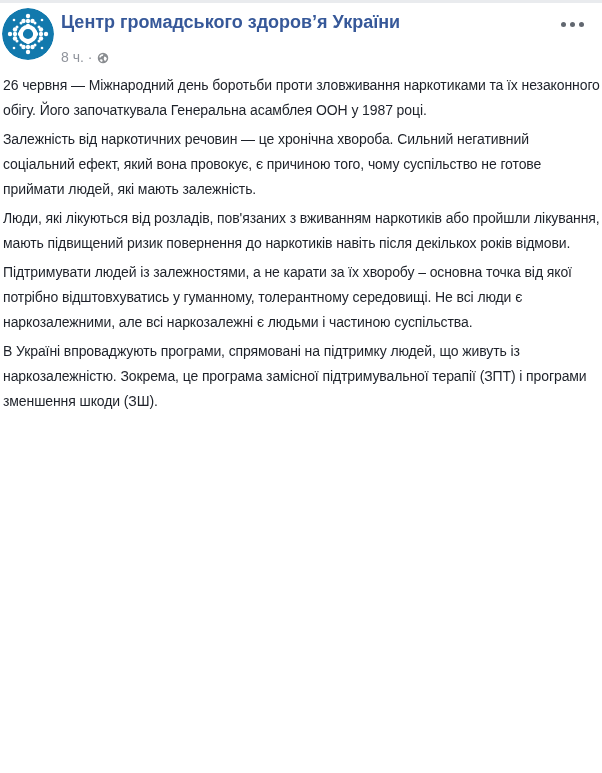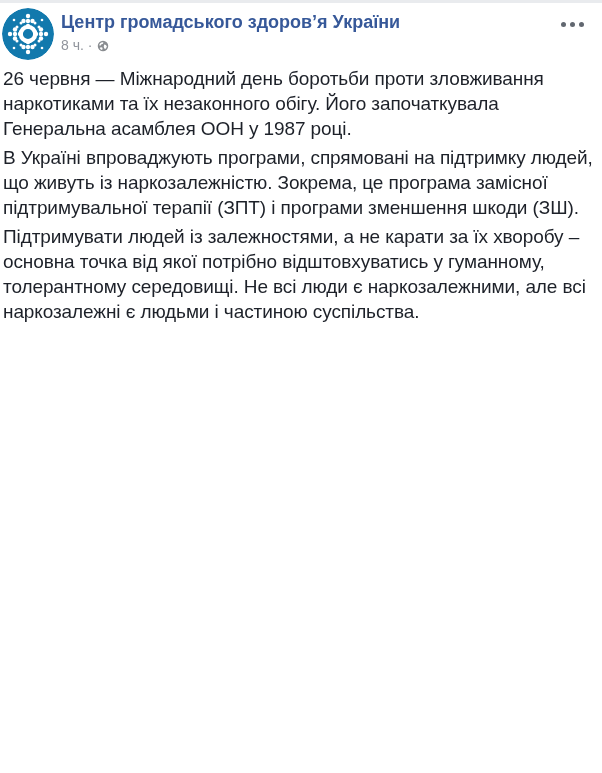--- a/index.html
+++ b/index.html
@@ -34,34 +34,34 @@
     color:var(--brand-blue);
     font-size:18px;
     font-weight:bold;
     line-height:23px;
     text-decoration:none;
     cursor:pointer;
   }
   .meta{
     display:flex;align-items:center;gap:4px;
     color:var(--meta-gray);
-    font-size:14px;line-height:19px;margin-top:2px;
+    font-size:14px;line-height:19px;margin-top:14px;
   }
   .meta .globe{display:inline-flex;color:#8a8d91;}
   .options{
     flex:none;display:flex;align-items:center;gap:4px;
     padding:14px 8px 10px 10px;cursor:pointer;
   }
   .options .dot{
     width:5px;height:5px;border-radius:50%;
     background:var(--dots-gray);display:inline-block;
   }
   .post-body{padding:4px 2px 0 3px;}
   .post-body p{
-    font-size:19px;
+    font-size:14px;
     line-height:25px;
     color:var(--body-text);
     margin:0 0 4px 0;
     letter-spacing:-0.1px;
   }
 </style>
 </head>
 <body>
 
 <div class="page">
@@ -138,18 +138,20 @@
         <span style="display:flex;gap:4px;">
           <span class="dot"></span>
             <span class="dot"></span>
             <span class="dot"></span>
         </span>
       </div>
     </div>
 
     <div class="post-body" id="post-body">
         <p>26 червня — Міжнародний день боротьби проти зловживання наркотиками та їх незаконного обігу. Його започаткувала Генеральна асамблея ООН у 1987 році.</p>
+        <p>Залежність від наркотичних речовин — це хронічна хвороба. Сильний негативний соціальний ефект, який вона провокує, є причиною того, чому суспільство не готове приймати людей, які мають залежність.</p>
+        <p>Люди, які лікуються від розладів, пов'язаних з вживанням наркотиків або пройшли лікування, мають підвищений ризик повернення до наркотиків навіть після декількох років відмови.</p>
+        <p>Підтримувати людей із залежностями, а не карати за їх хворобу – основна точка від якої потрібно відштовхуватись у гуманному, толерантному середовищі. Не всі люди є наркозалежними, але всі наркозалежні є людьми і частиною суспільства.</p>
         <p>В Україні впроваджують програми, спрямовані на підтримку людей, що живуть із наркозалежністю. Зокрема, це програма замісної підтримувальної терапії (ЗПТ) і програми зменшення шкоди (ЗШ).</p>
-        <p>Підтримувати людей із залежностями, а не карати за їх хворобу – основна точка від якої потрібно відштовхуватись у гуманному, толерантному середовищі. Не всі люди є наркозалежними, але всі наркозалежні є людьми і частиною суспільства.</p>
       </div>
 
   </div>
 </div>
 
 </body></html>

